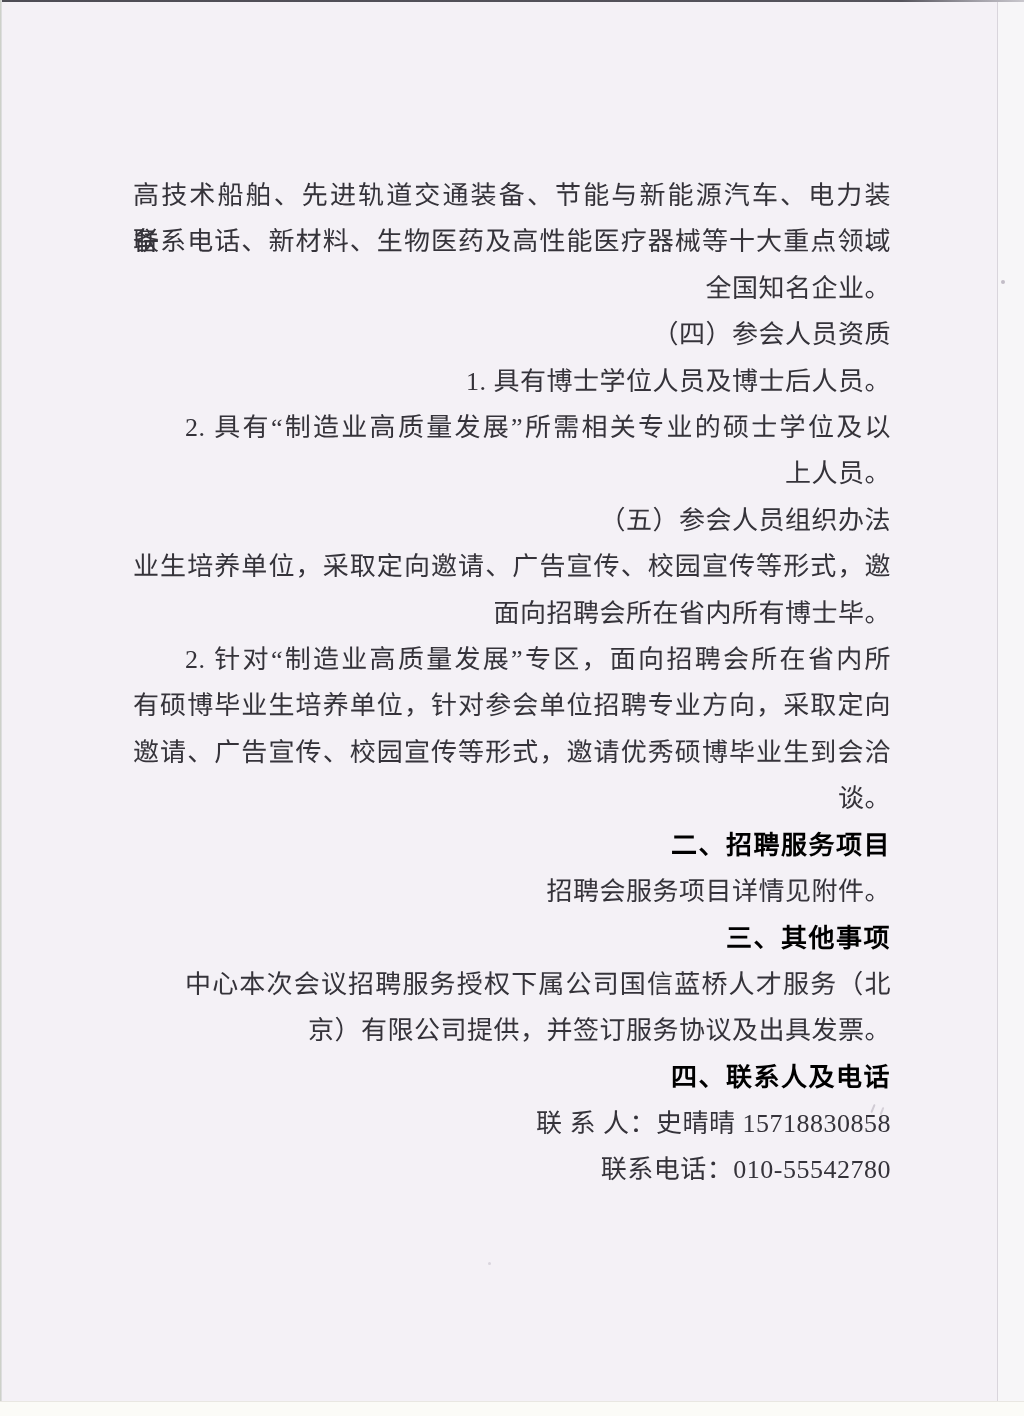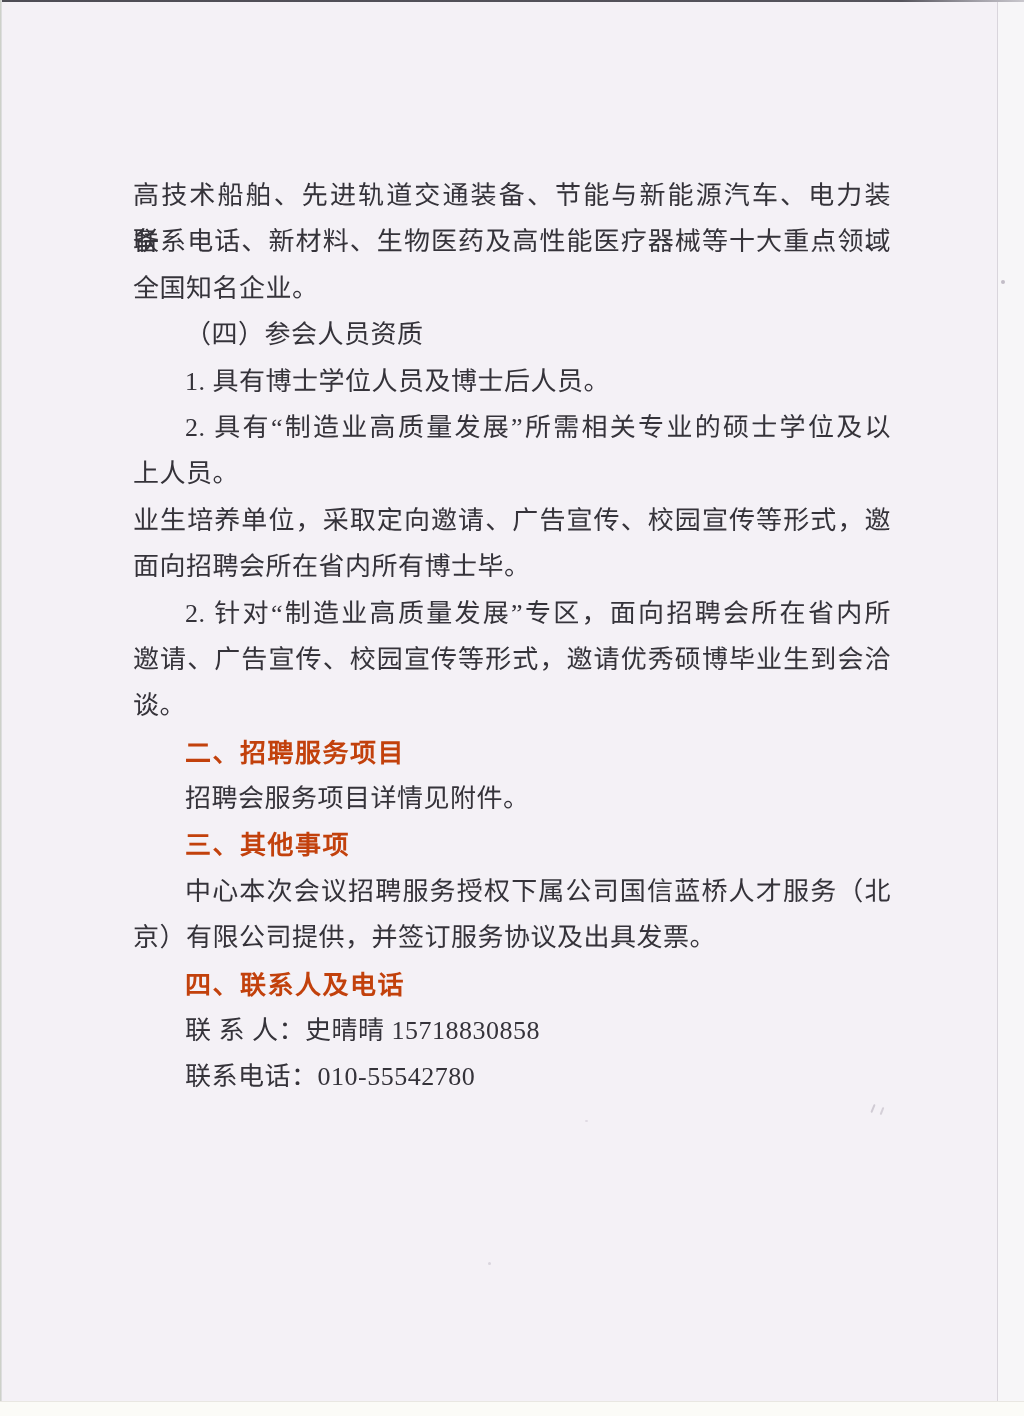--- a/index.html
+++ b/index.html
@@ -48,33 +48,33 @@
     top: 173px;
     left: 133px;
     width: 758px;
     font-size: 26px;
     line-height: 46.4px;
     color: #35333a;
     letter-spacing: 0.5px;
   }
   .ln {
     height: 46.4px;
-    text-align: left;
+    text-align: right;
   }
   .ln.fill {
     text-align: justify;
     text-align-last: justify;
   }
   .ln.ind {
     text-indent: 52px;
   }
   .ln.bold {
     font-family: "Liberation Sans", sans-serif;
     font-weight: bold;
-    color: #c2410c;
+    color: #000000;
     letter-spacing: 1.5px;
   }
   
   .speck {
     position: absolute;
     background: #8d8496;
     border-radius: 50%;
   }
   .speck.s1 { left: 872px; top: 1104px; width: 2px; height: 9px; transform: rotate(22deg); opacity: .35; border-radius: 2px; }
   .speck.s2 { left: 881px; top: 1107px; width: 2px; height: 8px; transform: rotate(22deg); opacity: .3; border-radius: 2px; }
@@ -100,23 +100,25 @@
   <div class="speck s5"></div>
 
   <div class="textblock">
     <div class="ln fill">高技术船舶、先进轨道交通装备、节能与新能源汽车、电力装备、</div>
     <div class="ln fill">联系电话、新材料、生物医药及高性能医疗器械等十大重点领域</div>
     <div class="ln">全国知名企业。</div>
     <div class="ln ind">（四）参会人员资质</div>
     <div class="ln ind">1. 具有博士学位人员及博士后人员。</div>
     <div class="ln ind fill">2. 具有“制造业高质量发展”所需相关专业的硕士学位及以</div>
     <div class="ln">上人员。</div>
+    <div class="ln ind">（五）参会人员组织办法</div>
     <div class="ln fill">业生培养单位，采取定向邀请、广告宣传、校园宣传等形式，邀</div>
     <div class="ln">面向招聘会所在省内所有博士毕。</div>
     <div class="ln ind fill">2. 针对“制造业高质量发展”专区，面向招聘会所在省内所</div>
+    <div class="ln fill">有硕博毕业生培养单位，针对参会单位招聘专业方向，采取定向</div>
     <div class="ln fill">邀请、广告宣传、校园宣传等形式，邀请优秀硕博毕业生到会洽</div>
     <div class="ln">谈。</div>
     <div class="ln ind bold">二、招聘服务项目</div>
     <div class="ln ind">招聘会服务项目详情见附件。</div>
     <div class="ln ind bold">三、其他事项</div>
     <div class="ln ind fill">中心本次会议招聘服务授权下属公司国信蓝桥人才服务（北</div>
     <div class="ln">京）有限公司提供，并签订服务协议及出具发票。</div>
     <div class="ln ind bold">四、联系人及电话</div>
     <div class="ln ind">联 系 人：史晴晴 15718830858</div>
     <div class="ln ind">联系电话：010-55542780</div>

